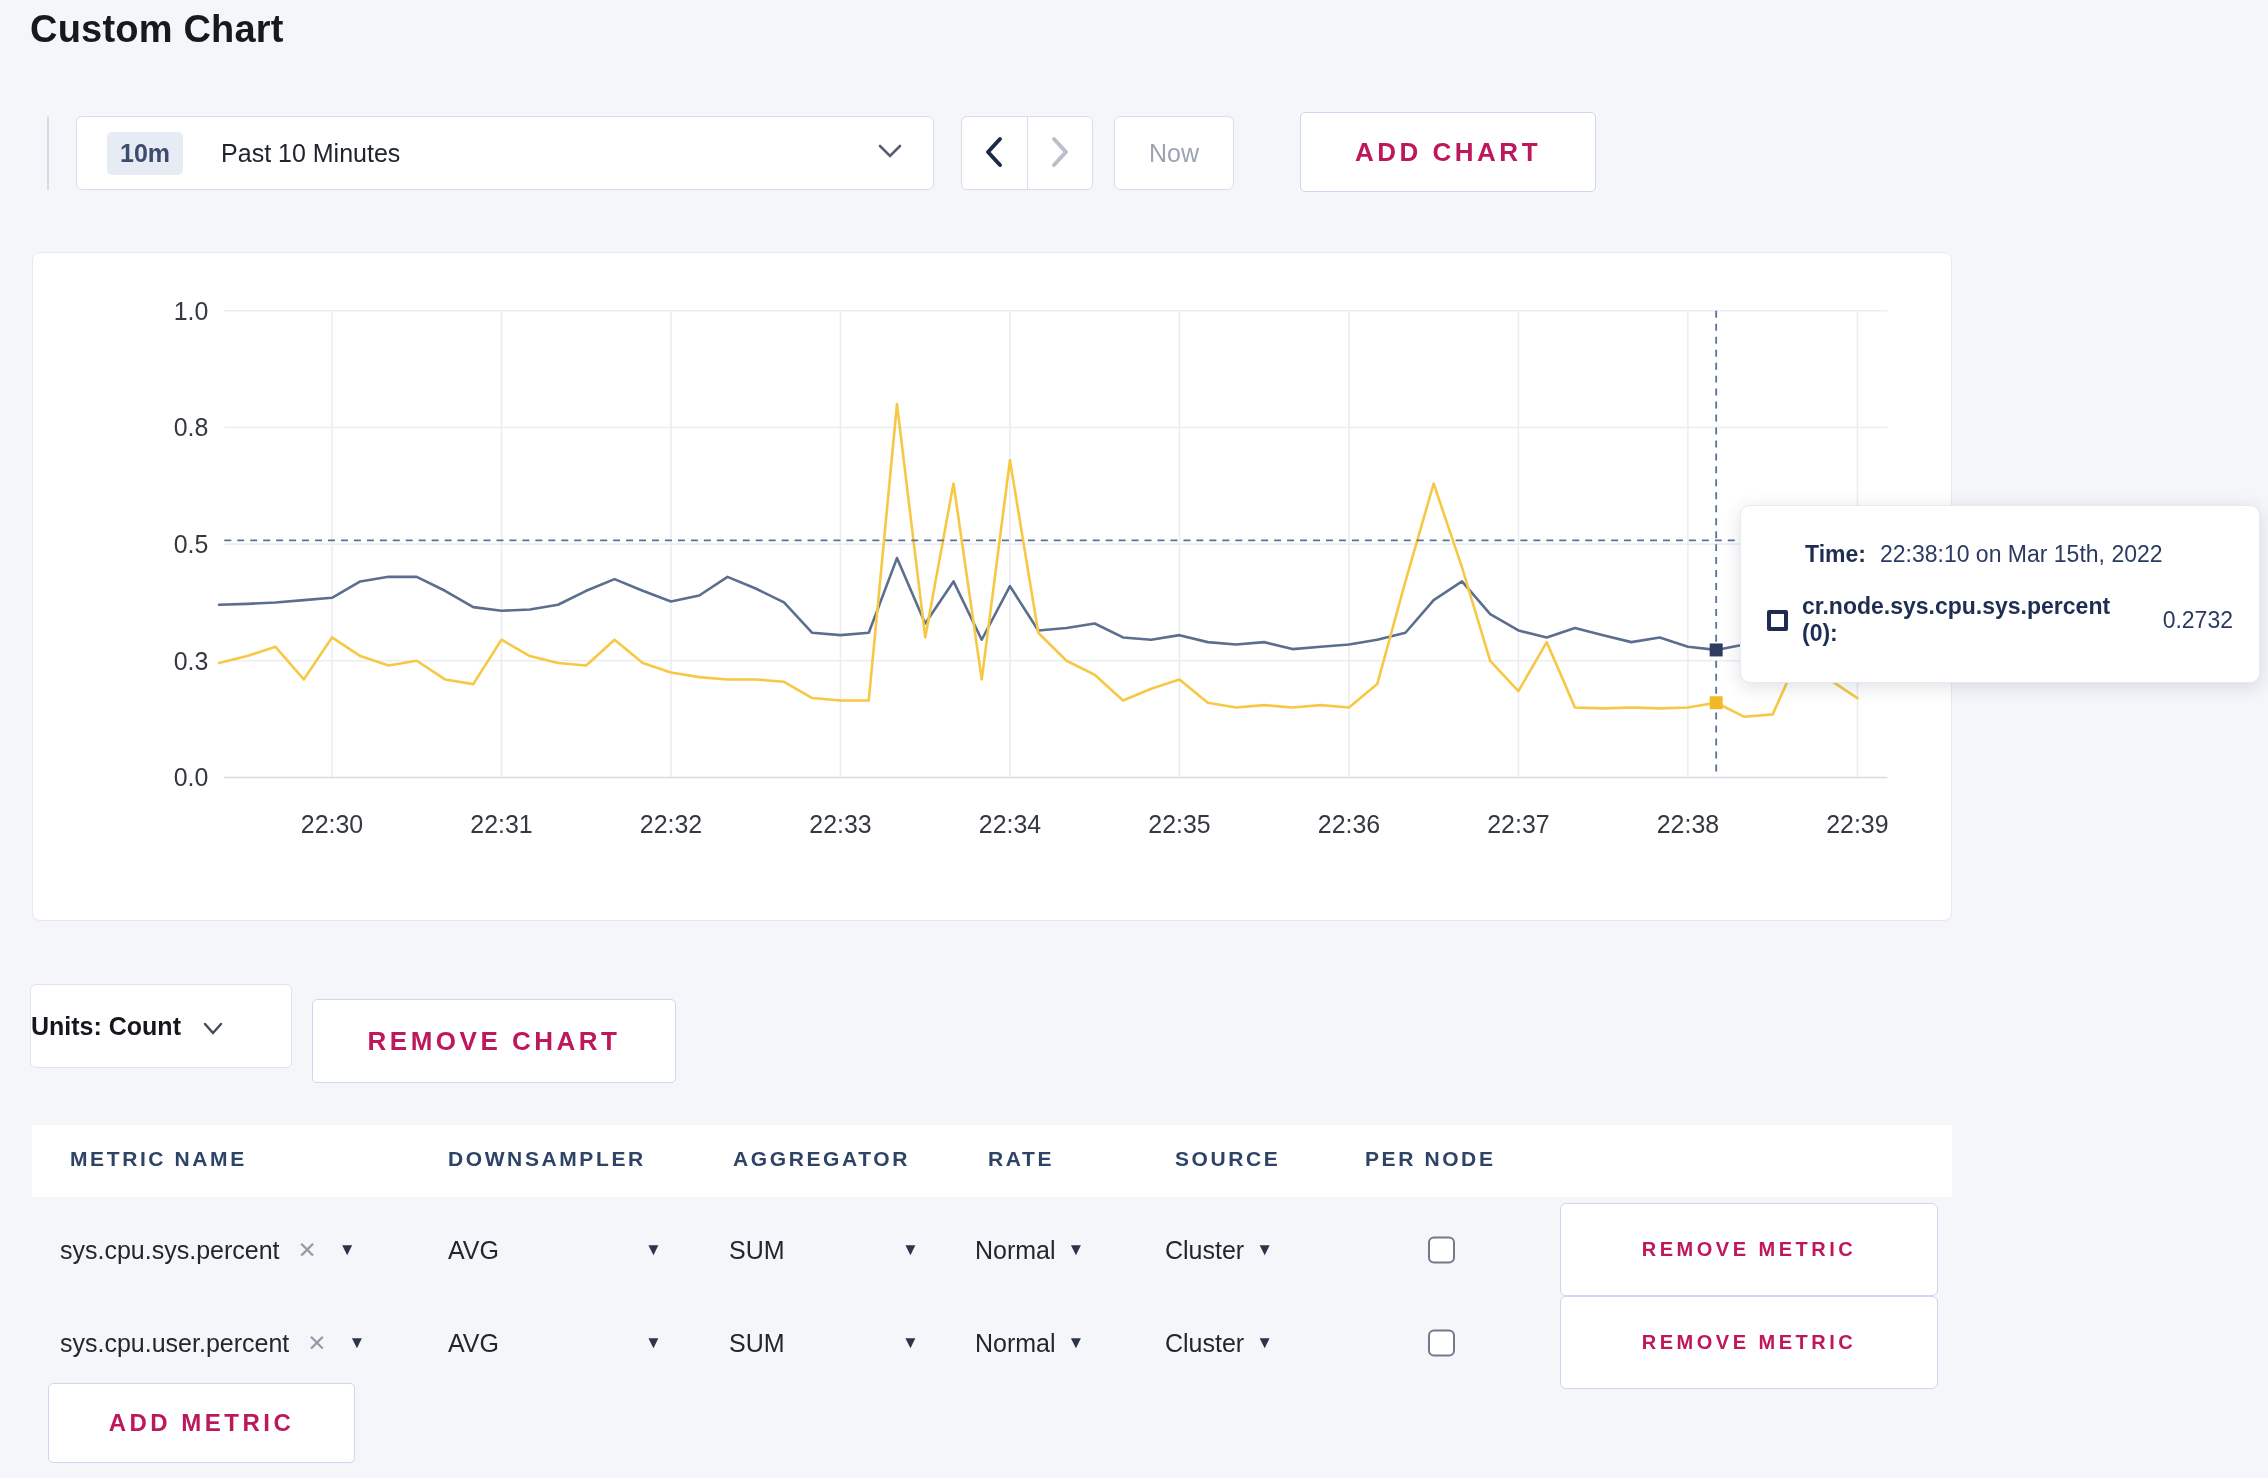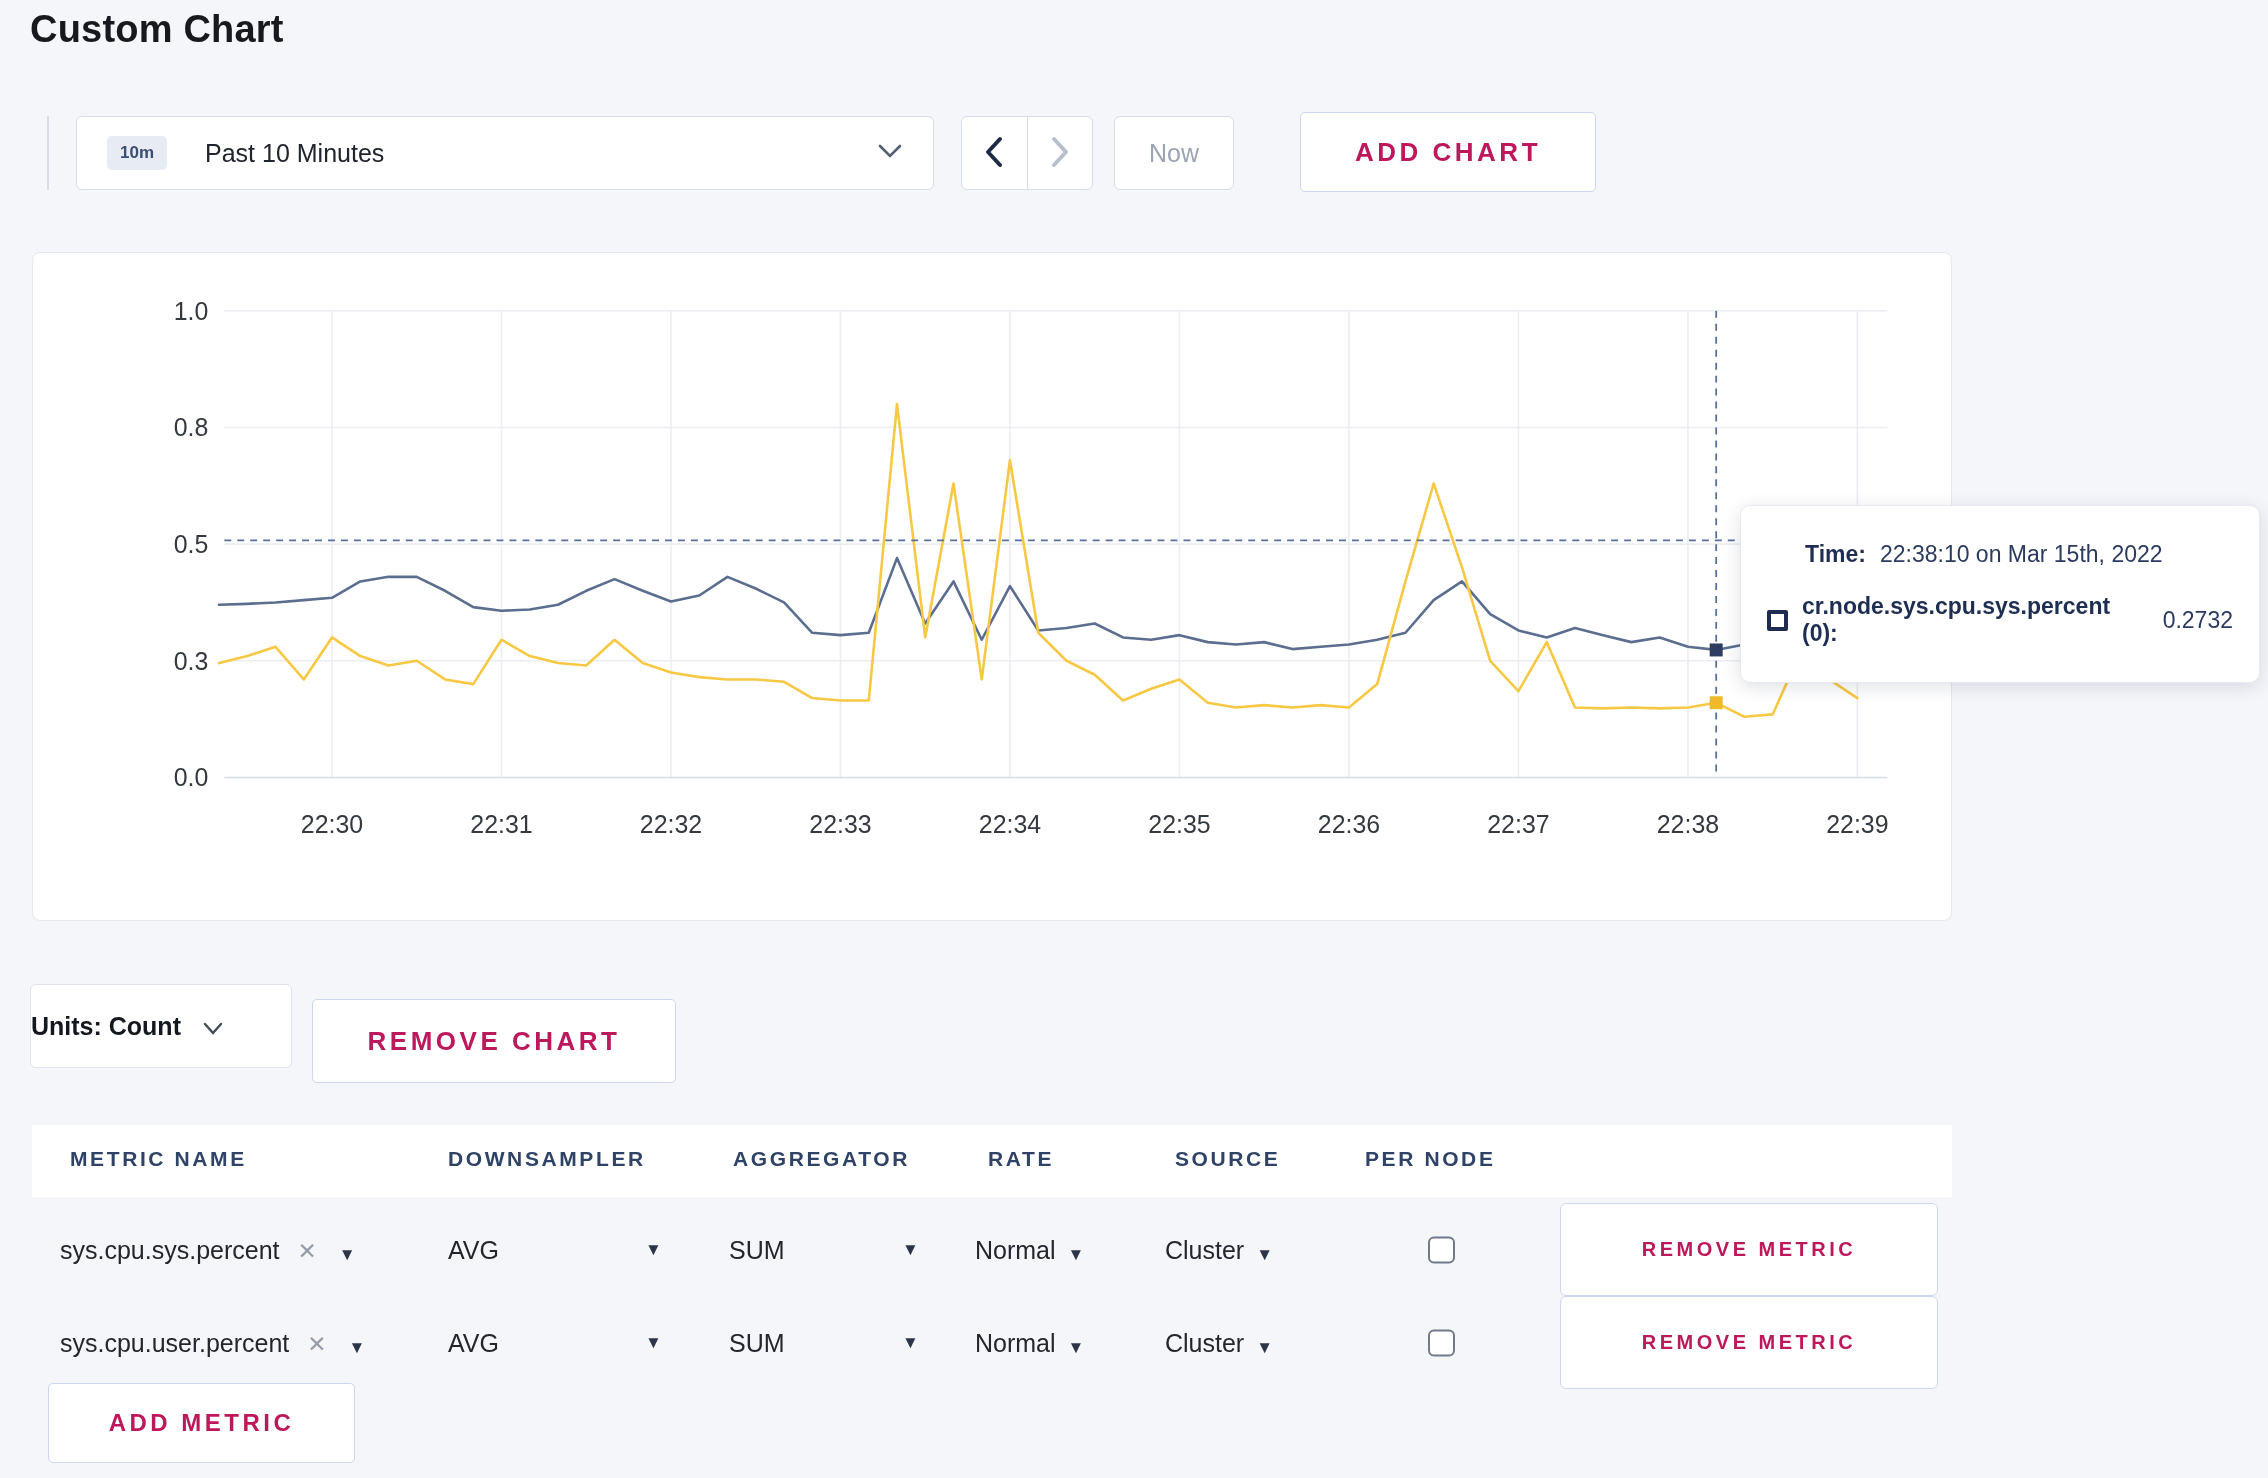--- a/index.html
+++ b/index.html
@@ -16,21 +16,21 @@
     font-size:38px; font-weight:600; color:#17191f; letter-spacing:.2px;
   }
   
   .toolbar-divider { position:absolute; left:47px; top:116px; width:2px; height:74px; background:#d8dce6; }
   .range-select {
     position:absolute; left:76px; top:116px; width:858px; height:74px;
     background:#fff; border:1.5px solid #d8dde9; border-radius:6px;
     display:flex; align-items:center; padding:0 30px; cursor:pointer;
   }
   .range-badge {
-    background:#e7ebf4; color:#3c4d70; font-weight:700; font-size:17px;
+    background:#e7ebf4; color:#3c4d70; font-weight:700; font-size:25px;
     padding:7px 13px; border-radius:5px;
   }
   .range-label { margin-left:38px; font-size:25px; color:#20242c; }
   .chev { margin-left:auto; }
   .nav-group {
     position:absolute; left:961px; top:116px; width:132px; height:74px;
     background:#fff; border:1.5px solid #d8dde9; border-radius:6px;
     display:flex;
   }
   .nav-btn { flex:1; display:flex; align-items:center; justify-content:center; background:none; border:none; cursor:pointer; }
@@ -77,21 +77,21 @@
   }
   .btn-remove-chart { position:absolute; left:312px; top:984px; width:364px; height:84px; font-size:26px;margin-top:15px; }
   
   .metrics-table { position:absolute; left:0; top:1125px; width:2072px; height:353px;padding-left:28px; }
   .thead { position:absolute; left:32px; top:0; width:1920px; height:72px; background:#fff; }
   .th {
     position:absolute; top:22px; font-size:21px; font-weight:700;
     letter-spacing:2.6px; color:#2f4367; white-space:nowrap;
   }
   .mrow { position:absolute; left:32px; width:1920px; height:93px; }
-  .cell { position:absolute; top:50%; transform:translateY(-50%); display:flex; align-items:flex-end; font-size:25px; color:#23262d; white-space:nowrap; }
+  .cell { position:absolute; top:50%; transform:translateY(-50%); display:flex; align-items:center; font-size:25px; color:#23262d; white-space:nowrap; }
   .x-icon { color:#949ba8; font-size:23px; margin-left:18px; cursor:pointer; }
   .tri { color:#2b3448; font-size:17px; cursor:pointer; }
   .tri.pad { margin-left:22px; }
   .tri.tight { margin-left:12px; }
   .checkbox {
     position:absolute; top:50%; transform:translateY(-50%); left:1396px;
     width:27px; height:27px; border:2px solid #717a89; border-radius:6px; background:#fff; cursor:pointer;
   }
   .btn-remove-metric {
     position:absolute; left:1528px; top:0; width:378px; height:93px;

